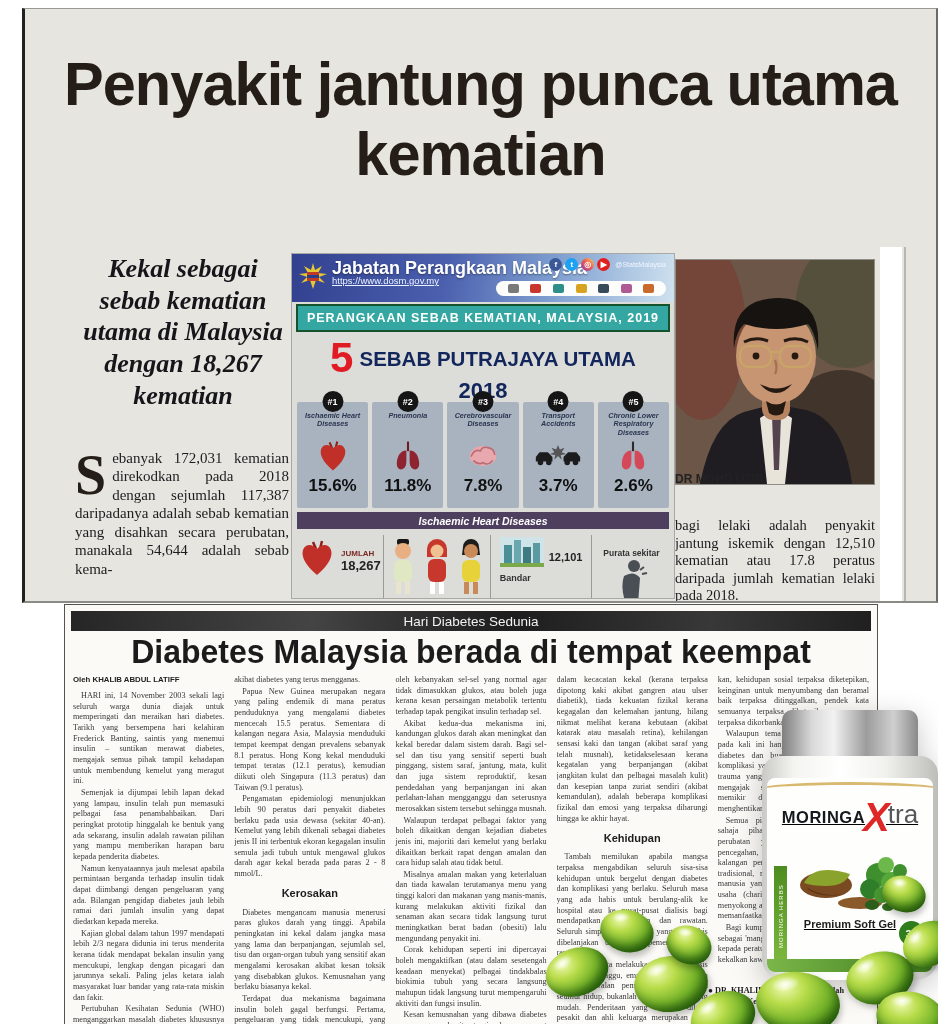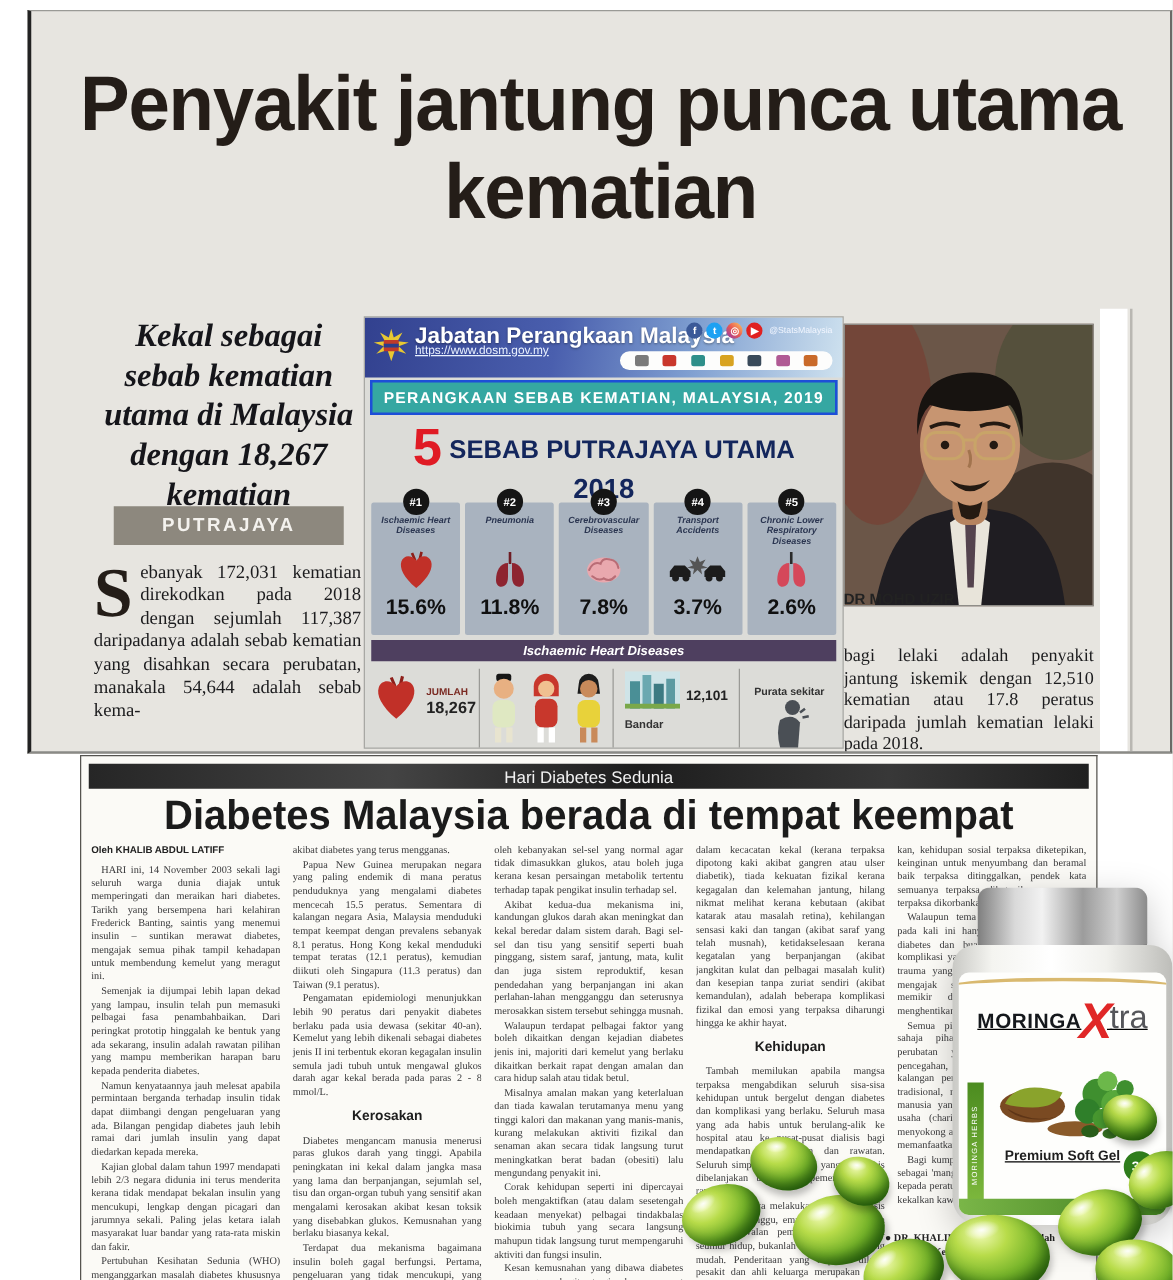--- a/index.html
+++ b/index.html
@@ -45,21 +45,21 @@
     font-size:18px;text-shadow:0 1px 2px rgba(0,0,0,.4);}
   .ig-url{position:absolute;left:40px;top:21px;color:#eaf2ff;font-size:9.5px;
     text-decoration:underline;}
   .ig-social{position:absolute;right:8px;top:4px;display:flex;gap:3px;align-items:center;}
   .soc{width:13px;height:13px;border-radius:50%;color:#fff;font-size:8px;font-weight:700;
     display:flex;align-items:center;justify-content:center;}
   .ig-handle{color:#f2f6ff;font-size:7px;margin-left:2px;}
   .ig-logos{position:absolute;right:8px;top:27px;width:170px;height:15px;background:#fdfdfc;
     border-radius:8px;display:flex;align-items:center;justify-content:space-evenly;}
   .chip{width:11px;height:9px;border-radius:2px;}
-  .ig-banner{height:24px;margin:2px 4px 0 4px;background:#35a7a2;border:2px solid #1d4ed8;
+  .ig-banner{height:24px;margin:2px 4px 0 4px;background:#35a7a2;border:2px solid #14532d;
     color:#fff;font-weight:700;font-size:12.5px;letter-spacing:1px;
     display:flex;align-items:center;justify-content:center;}
   .ig-title{height:56px;text-align:center;color:#13265c;padding-top:2px;}
   .ig-5{color:#e01b24;font-weight:800;font-size:42px;vertical-align:-6px;margin-right:6px;}
   .ig-t1{font-weight:800;font-size:20.5px;}
   .ig-t2{font-weight:800;font-size:22px;margin-top:-4px;}
   .causes{display:flex;gap:4px;padding:12px 5px 0 5px;height:106px;}
   .cause{flex:1;background:#a9b3bf;position:relative;text-align:center;
     border-radius:2px;padding-top:10px;}
   .rank{position:absolute;left:50%;top:-11px;transform:translateX(-50%);
@@ -136,21 +136,20 @@
     background:radial-gradient(ellipse,rgba(255,255,255,.95),rgba(255,255,255,0) 70%);
     border-radius:50%;transform:rotate(-15deg);}
 </style>
 </head>
 <body>
 
 <div class="abs top-paper">
   <div class="abs headline1">Penyakit jantung punca utama kematian</div>
 
   <div class="abs standfirst">Kekal sebagai sebab kematian utama di Malaysia dengan 18,267 kematian</div>
-  <div class="abs loc-badge">PUTRAJAYA</div>
   <div class="abs body-copy">
     <span class="dropcap">S</span><span>ebanyak 172,031 kematian direkodkan pada 2018 dengan sejumlah 117,387 daripadanya adalah sebab kematian yang disahkan secara perubatan, manakala 54,644 adalah sebab kema-</span>
   </div>
 
   <div class="abs infog">
     <div class="ig-head">
       <svg class="abs" style="left:6px;top:8px" width="30" height="30" viewBox="0 0 30 30">
         <polygon points="15,1 17,8 24,4 20,11 29,12 21,15 27,21 18,18 15,27 12,18 3,21 9,15 1,12 10,11 6,4 13,8" fill="#e8c832"></polygon>
         <rect x="9" y="10" width="12" height="9" rx="1" fill="#c03a2a"></rect>
         <rect x="9" y="13" width="12" height="3" fill="#2a3e8c"></rect>

